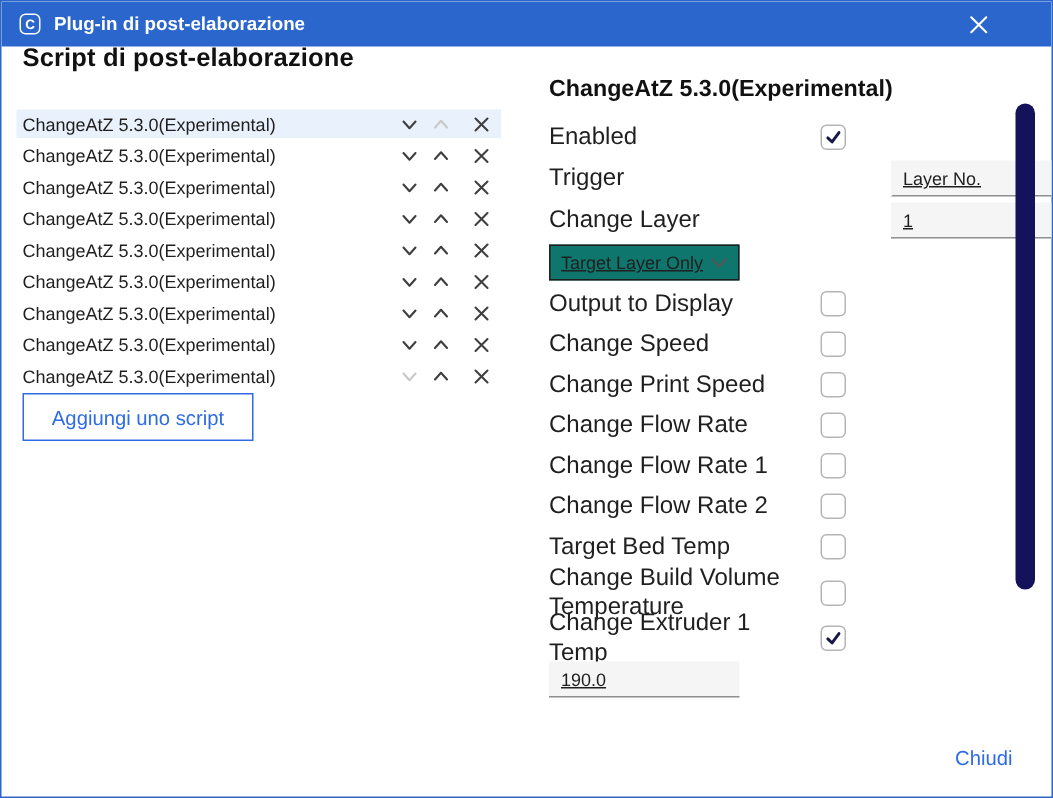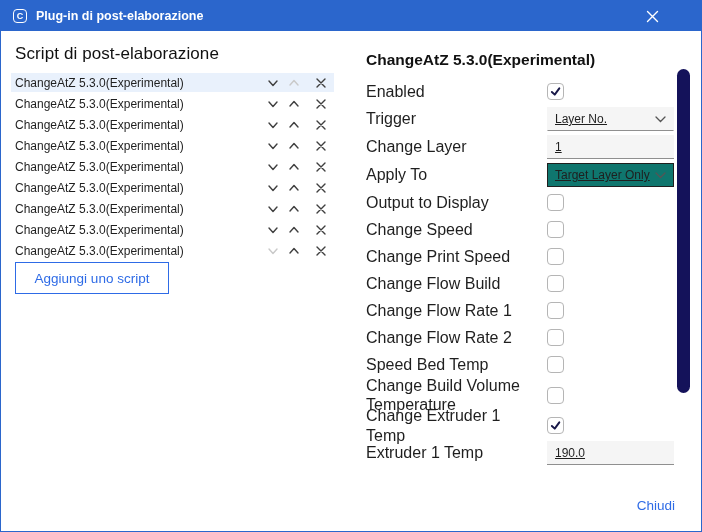--- a/index.html
+++ b/index.html
@@ -29,22 +29,22 @@
     color:#fff;font-size:9px;font-weight:700;line-height:1;
     display:flex;align-items:center;justify-content:center;flex:0 0 auto;
   }
   .title-text{color:#fff;font-size:12.5px;margin-left:9px;font-weight:bold;}
   .close-btn{
     position:absolute;right:37px;top:0;width:24px;height:30px;
     display:flex;align-items:center;justify-content:center;cursor:default;
   }
   
   .left-heading{
-    position:absolute;left:14px;top:43px;margin:0;
-    font-size:17px;font-weight:400;color:#111;letter-spacing:0.1px;
+    position:absolute;left:14px;top:28px;margin:0;
+    font-size:17px;font-weight:700;color:#111;letter-spacing:0.1px;
   }
   .script-list{position:absolute;left:10px;top:72px;width:323px;}
   .script-row{
     display:flex;align-items:center;height:19px;margin-bottom:2px;
     font-size:12px;color:var(--text);padding-left:4px;padding-right:3px;background:#fff;
   }
   .script-row.selected{background:var(--selection);}
   .script-row .row-label{flex:1;white-space:nowrap;overflow:hidden;}
   .row-icon{width:21px;height:19px;display:flex;align-items:center;justify-content:center;flex:0 0 auto;}
   .row-icon.remove{margin-left:6px;}
@@ -53,21 +53,21 @@
   .add-script-btn{
     position:absolute;left:14px;top:261px;width:154px;height:32px;
     background:#fff;border:1px solid var(--accent);color:var(--accent);
     font-size:13.5px;font-family:inherit;display:flex;align-items:center;justify-content:center;
   }
   
   .right-panel{position:absolute;left:365px;top:50px;width:309px;}
   .right-heading{margin:0 0 9px 0;font-size:15.5px;font-weight:700;color:#111;}
   .setting-row{display:flex;align-items:center;}
   .setting-row.t-checkbox{height:27px;}
-  .setting-row.t-select,.setting-row.t-input{height:28px;}
+  .setting-row.t-select,.setting-row.t-input{height:28px;gap:47px;}
   .setting-row.two-line{height:34px;}
   .setting-label{
     width:181px;padding-right:10px;font-size:16px;color:var(--text);line-height:1.2;flex:0 0 auto;
   }
   .setting-control{width:127px;flex:0 0 auto;display:flex;align-items:center;text-decoration:underline;}
   .checkbox{
     width:17px;height:17px;border:1px solid #b5b5b5;border-radius:4px;background:#fff;
     display:flex;align-items:center;justify-content:center;
   }
   .checkbox svg{display:none;stroke:#181848;fill:none;stroke-width:2.3;stroke-linecap:round;stroke-linejoin:round;}
@@ -307,21 +307,20 @@
       </span>
     </div>
         <div class="setting-row t-input">
       <span class="setting-label">Change Layer</span>
       <span class="setting-control">
 
         <input class="text-input" type="text" value="1" style="">
       </span>
     </div>
         <div class="setting-row t-select">
-      <span class="setting-label">Apply To</span>
       <span class="setting-control">
 
         <span class="select-box focused">
           <span class="select-value">Target Layer Only</span>
           <svg width="11" height="7" viewBox="0 0 11 7">
             <polyline points="1,1 5.5,5.5 10,1"></polyline>
           </svg>
         </span>
 
       </span>
@@ -347,21 +346,21 @@
         <div class="setting-row t-checkbox">
       <span class="setting-label">Change Print Speed</span>
       <span class="setting-control">
         <span class="checkbox">
           
         </span>
 
       </span>
     </div>
         <div class="setting-row t-checkbox">
-      <span class="setting-label">Change Flow Build</span>
+      <span class="setting-label">Change Flow Rate</span>
       <span class="setting-control">
         <span class="checkbox">
           
         </span>
 
       </span>
     </div>
         <div class="setting-row t-checkbox">
       <span class="setting-label">Change Flow Rate 1</span>
       <span class="setting-control">
@@ -374,21 +373,21 @@
         <div class="setting-row t-checkbox">
       <span class="setting-label">Change Flow Rate 2</span>
       <span class="setting-control">
         <span class="checkbox">
           
         </span>
 
       </span>
     </div>
         <div class="setting-row t-checkbox">
-      <span class="setting-label">Speed Bed Temp</span>
+      <span class="setting-label">Target Bed Temp</span>
       <span class="setting-control">
         <span class="checkbox">
           
         </span>
 
       </span>
     </div>
         <div class="setting-row t-checkbox two-line">
       <span class="setting-label">Change Build Volume Temperature</span>
       <span class="setting-control">
@@ -403,21 +402,20 @@
       <span class="setting-control">
         <span class="checkbox checked">
           <svg width="11" height="11" viewBox="0 0 13 13">
             <polyline points="2.2,7 5.6,10.2 11,2.8"></polyline>
           </svg>
         </span>
 
       </span>
     </div>
         <div class="setting-row t-input">
-      <span class="setting-label">Extruder 1 Temp</span>
       <span class="setting-control">
 
         <input class="text-input" type="text" value="190.0" style="">
       </span>
     </div>
       </div>
   </div>
 
   <div class="scrollbar"></div>
 

